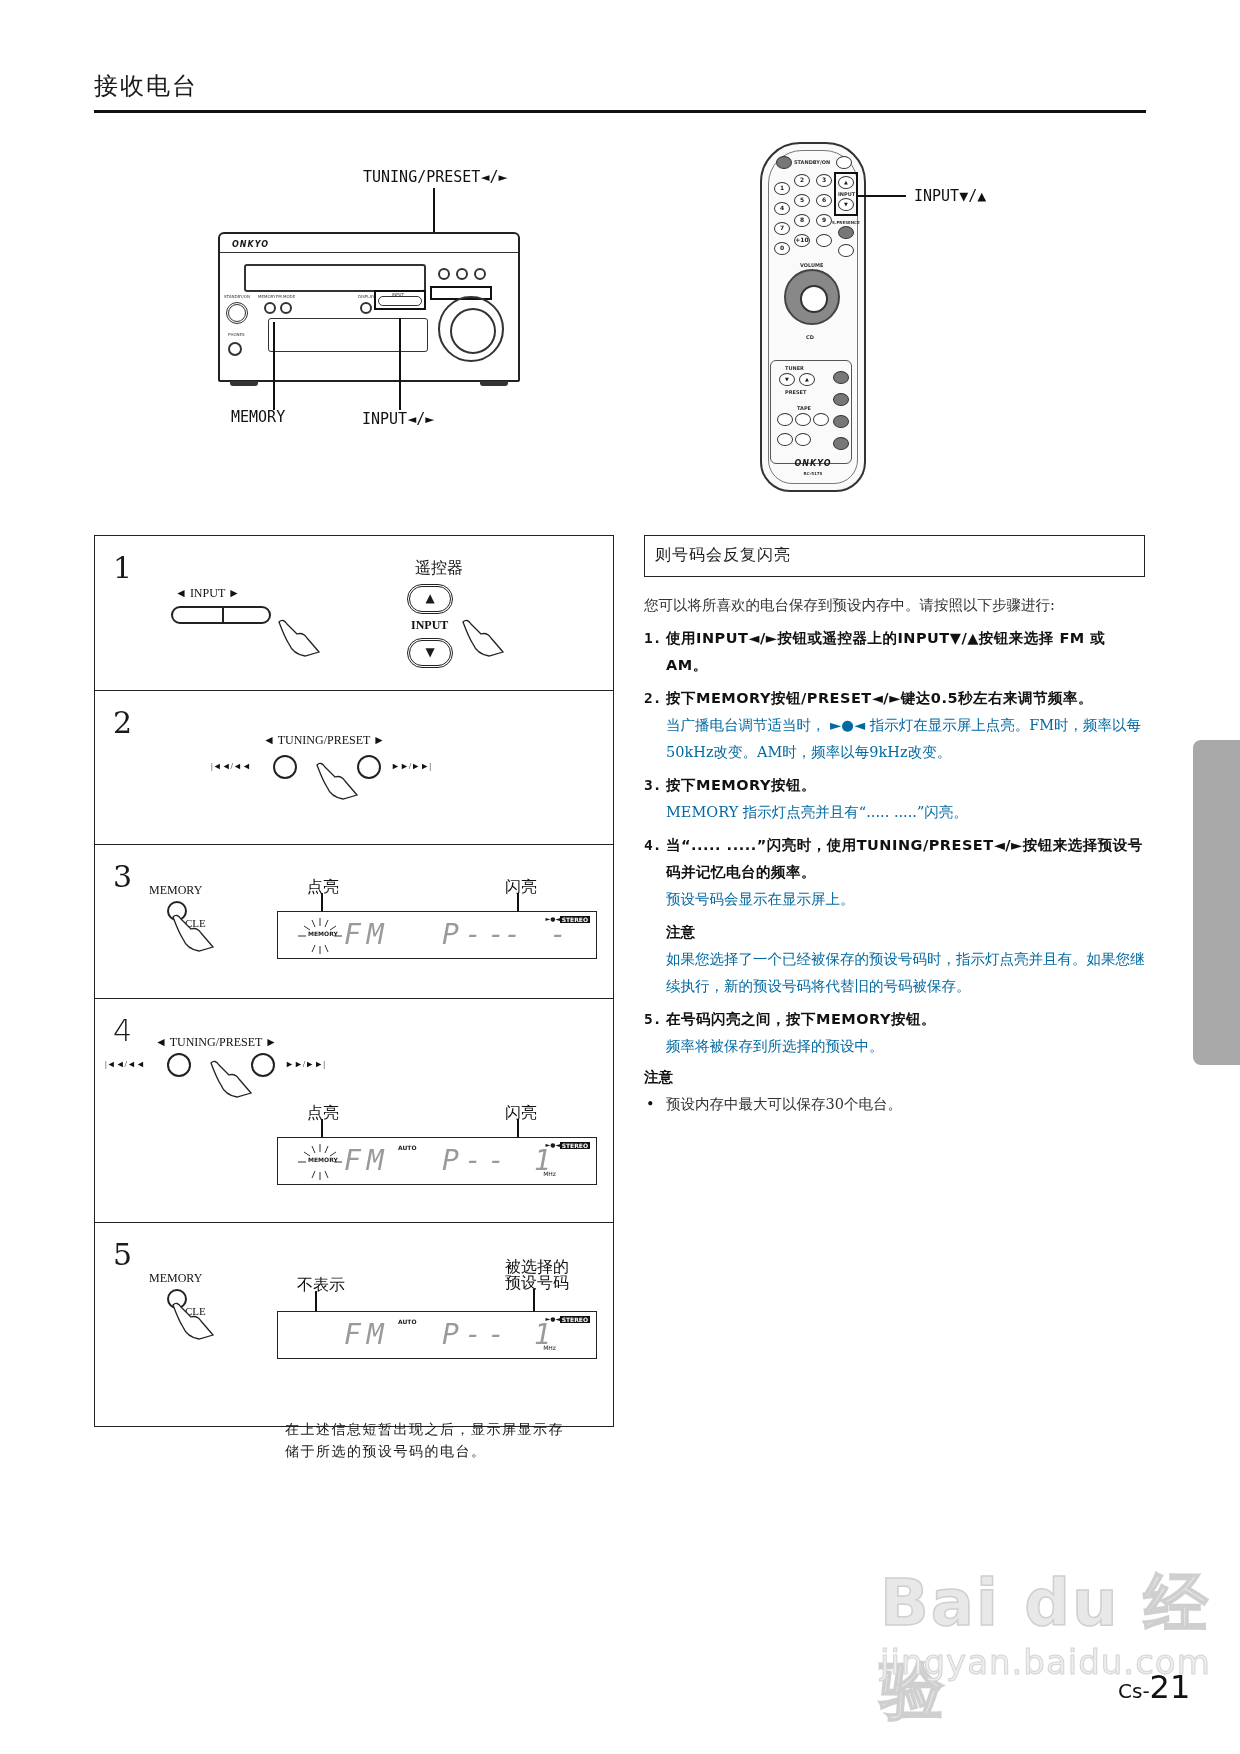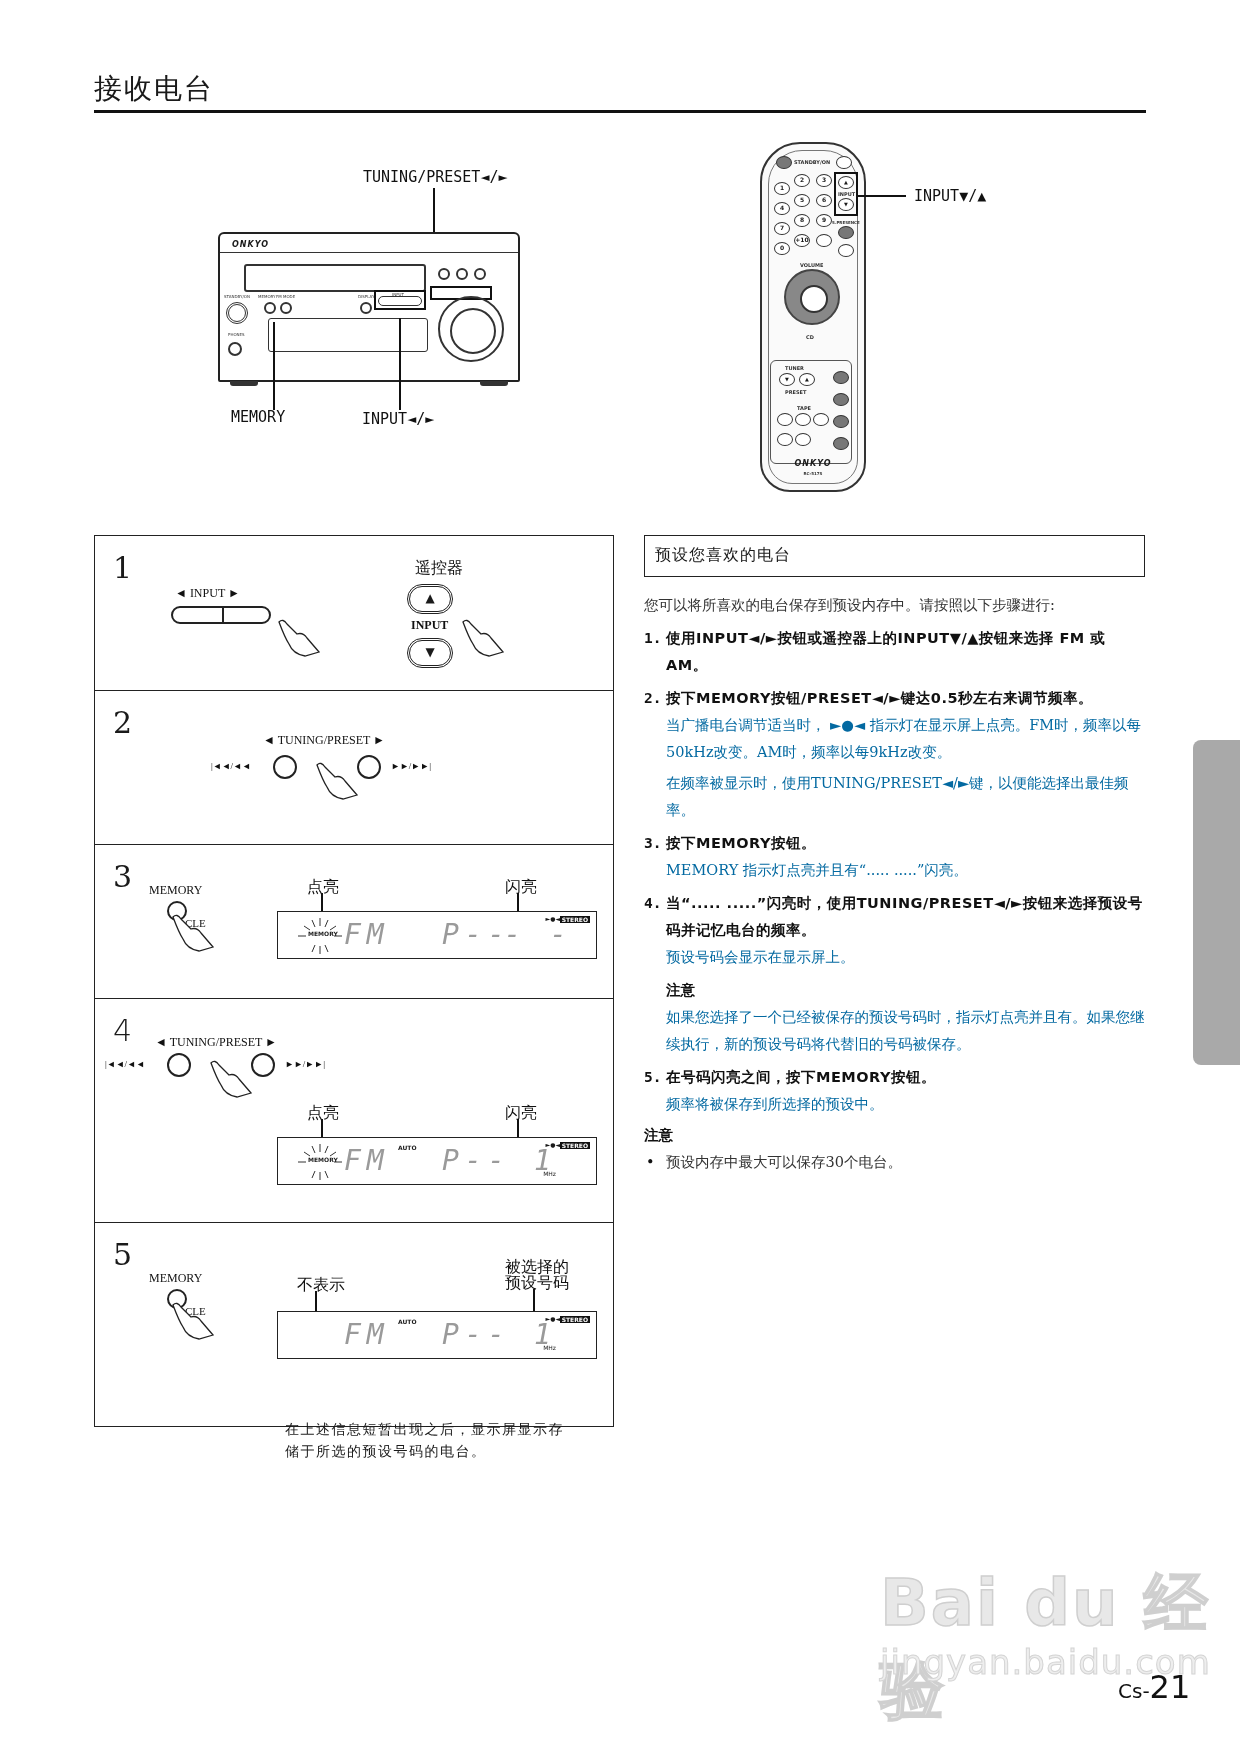--- a/index.html
+++ b/index.html
@@ -2,21 +2,21 @@
 <html><head>
 <meta charset="utf-8">
 <style>
   * { box-sizing: border-box; margin: 0; padding: 0; }
   html, body { width: 1240px; height: 1754px; background: #ffffff; overflow: hidden; }
   body { position: relative; font-family: "DejaVu Sans", sans-serif; color: #1a1a1a; }
 
   .abs { position: absolute; }
 
   
-  .page-title { left: 94px; top: 70px; font-size: 28px; letter-spacing: 2px; font-weight: 500; }
+  .page-title { left: 94px; top: 70px; font-size: 24px; letter-spacing: 2px; font-weight: 500; }
   .title-rule { left: 94px; top: 110px; width: 1052px; height: 3px; background: #111; }
 
   
   .callout { font-family: "DejaVu Sans Mono", monospace; font-size: 15px; color: #111; }
   .vline { background: #111; width: 2px; }
   .hline { background: #111; height: 2px; }
 
   
   .receiver { left: 218px; top: 232px; width: 302px; height: 150px; border: 2px solid #222; border-radius: 6px 6px 2px 2px; background: #fff; }
   .receiver .brand { position: absolute; left: 12px; top: 6px; font-size: 8px; font-weight: bold; font-style: italic; letter-spacing: 1px; }
@@ -309,36 +309,35 @@
       <div class="mhz">MHz</div>
     </div>
     <div class="step5-text">
       <div>在上述信息短暂出现之后，显示屏显示存</div>
       <div>储于所选的预设号码的电台。</div>
     </div>
   </div>
 </div>
 
 <div class="abs section-box">
-  <div class="section-title">预设您喜欢的电台</div>
+  <div class="section-title">则号码会反复闪亮</div>
 </div>
 
 <div class="abs body-col">
   <p>您可以将所喜欢的电台保存到预设内存中。请按照以下步骤进行:</p>
 
   <div class="item">
     <span class="n">1.</span>
     <div class="head">使用INPUT◄/►按钮或遥控器上的INPUT▼/▲按钮来选择 FM 或 AM。</div>
   </div>
 
   <div class="item">
     <span class="n">2.</span>
     <div class="head">按下MEMORY按钮/PRESET◄/►键达0.5秒左右来调节频率。</div>
     <div class="sub">当广播电台调节适当时， ►●◄ 指示灯在显示屏上点亮。FM时，频率以每50kHz改变。AM时，频率以每9kHz改变。</div>
-    <div class="sub" style="margin-top:4px;">在频率被显示时，使用TUNING/PRESET◄/►键，以便能选择出最佳频率。</div>
   </div>
 
   <div class="item">
     <span class="n">3.</span>
     <div class="head">按下MEMORY按钮。</div>
     <div class="sub">MEMORY 指示灯点亮并且有“..... .....”闪亮。</div>
   </div>
 
   <div class="item">
     <span class="n">4.</span>

